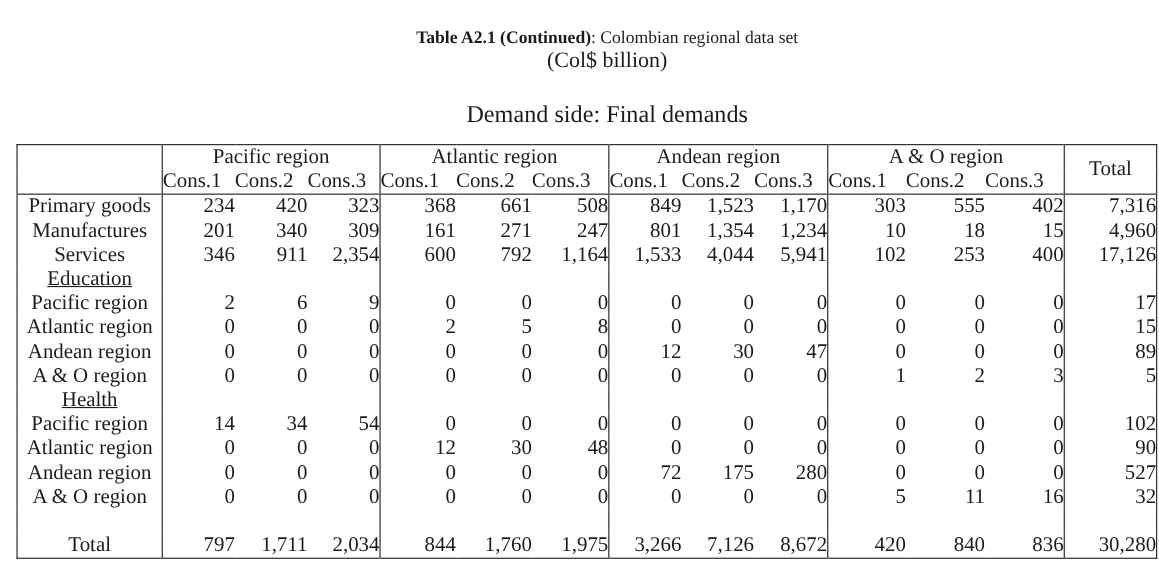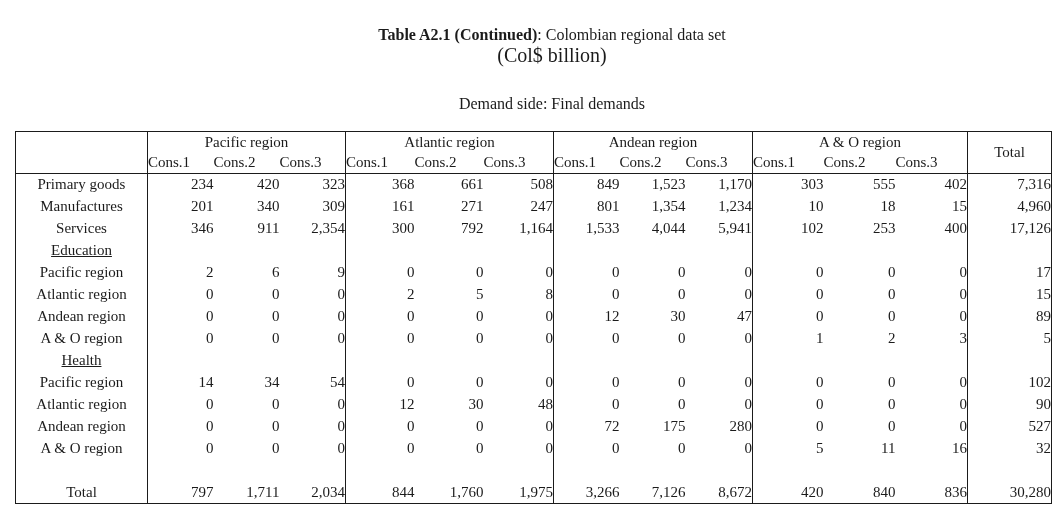--- a/index.html
+++ b/index.html
@@ -25,31 +25,31 @@
   .title-line {
     font-size: 16px;
     line-height: 21px;
   }
   .title-line .bold { font-weight: bold; }
   .subtitle {
     font-size: 20px;
     line-height: 21px;
   }
   .section-heading {
-    font-size: 16px;
+    font-size: 22px;
     line-height: 20px;
     margin-top: 28px;
   }
   table.data-table {
     border-collapse: collapse;
     table-layout: fixed;
     margin-left: 15px;
     margin-top: 17px;
     border: 1.5px solid #1b1b1b;
-    font-size: 15px;
+    font-size: 19px;
   }
   .data-table th, .data-table td {
     font-weight: normal;
     padding: 0;
     white-space: nowrap;
     overflow: hidden;
     vertical-align: middle;
   }
   .data-table thead tr { height: 21px; }
   .data-table tbody tr { height: 22px; }
@@ -155,21 +155,21 @@
           <td class="num group-start">10</td>
           <td class="num">18</td>
           <td class="num">15</td>
           <td class="num total-col group-start">4,960</td>
         </tr>
         <tr>
           <td class="label-cell">Services</td>
           <td class="num group-start">346</td>
           <td class="num">911</td>
           <td class="num">2,354</td>
-          <td class="num group-start">300</td>
+          <td class="num group-start">600</td>
           <td class="num">792</td>
           <td class="num">1,164</td>
           <td class="num group-start">1,533</td>
           <td class="num">4,044</td>
           <td class="num">5,941</td>
           <td class="num group-start">102</td>
           <td class="num">253</td>
           <td class="num">400</td>
           <td class="num total-col group-start">17,126</td>
         </tr>

